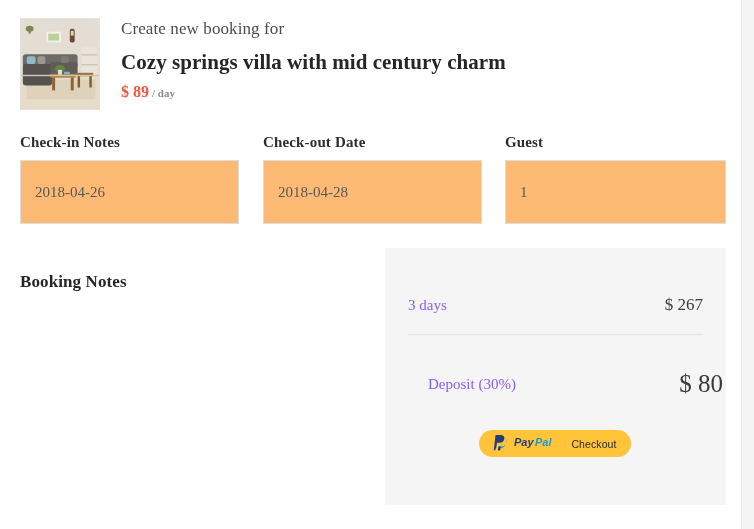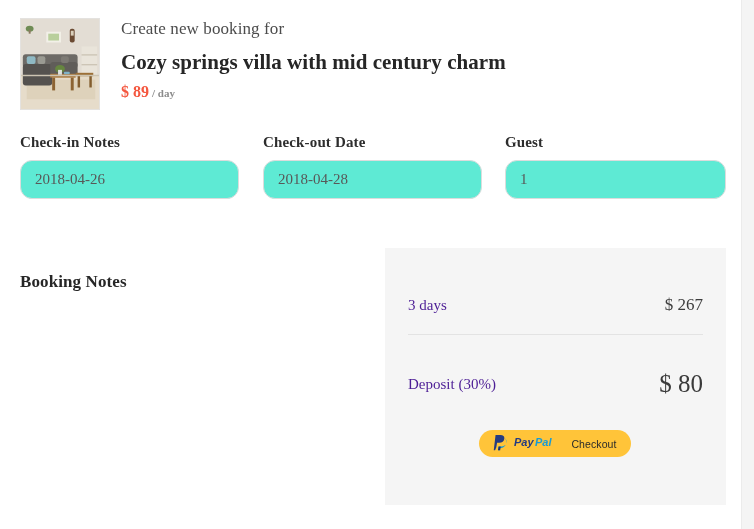--- a/index.html
+++ b/index.html
@@ -115,32 +115,32 @@
   }
   .field-label {
     font-size: 15px;
     font-weight: bold;
     color: #2d2d2d;
     line-height: 18px;
     letter-spacing: 0.15px;
   }
   .field-input {
     margin-top: 9px;
-    height: 39px;
-    background: #5eead4;
+    height: 64px;
+    background: #fdba74;
     border: 1px solid #dcdcdc;
     box-sizing: border-box;
     font-family: "Liberation Serif", "DejaVu Serif", serif;
     font-size: 15px;
     color: #585858;
     padding: 0 14px;
     width: 100%;
     display: block;
     outline: none;
-    border-radius: 12px;
+    border-radius: 0;
   }
   .field-input::placeholder { color: #8a8a8a; }
 
   #field-checkin  { left: 0px;   width: 219px; }
   #field-checkout { left: 243px; width: 219px; }
   #field-guest    { left: 485px; width: 221px; }
 
   
   #notes {
     position: absolute;
@@ -171,26 +171,26 @@
     width: 341px;
     height: 257px;
     background: #f5f5f5;
   }
   .sum-row {
     position: absolute;
     left: 23px;
     width: 295px;
   }
   #row-days { top: 45px; height: 24px; }
-  #row-deposit { top: 120px; height: 32px; }
+  #row-deposit { top: 120px; height: 32px; margin-left: 20px; }
 
   .sum-label {
     float: left;
     font-size: 15px;
-    color: #4c1d95;
+    color: #8b5cf6;
     line-height: 24px;
   }
   .sum-value {
     float: right;
     font-size: 17px;
     color: #3d3d3d;
     line-height: 24px;
   }
   #row-deposit .sum-label { line-height: 32px; }
   #row-deposit .sum-value {

